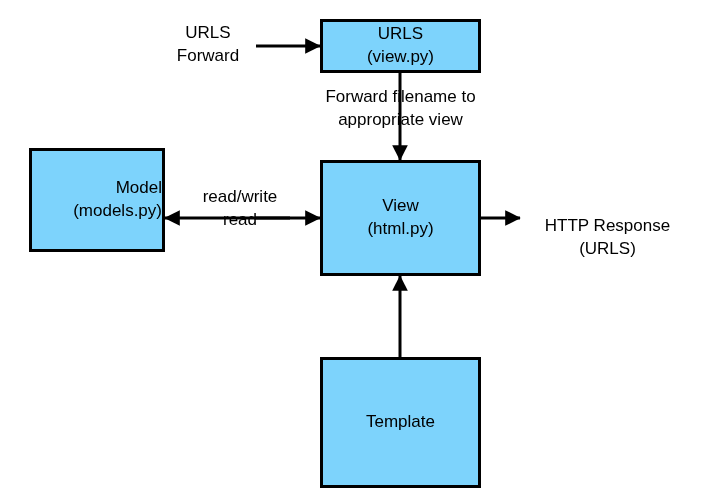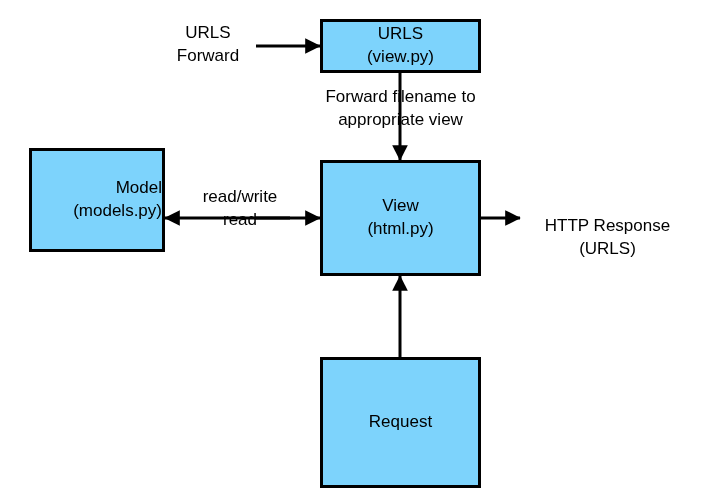--- a/index.html
+++ b/index.html
@@ -95,21 +95,21 @@
     <span class="line1">View</span>
     <span class="line2">(html.py)</span>
   </div>
 
   <div class="node" id="node-model">
     <span class="line1">Model</span>
     <span class="line2">(models.py)</span>
   </div>
 
   <div class="node" id="node-template">
-    <span class="line1">Request</span>
+    <span class="line1">Template</span>
   </div>
 
   <div class="edge-label" id="label-http-request">
     <div>URLS</div>
     <div>Forward</div>
   </div>
 
   <div class="edge-label" id="label-forward">
     <div>Forward filename to</div>
     <div>appropriate view</div>

